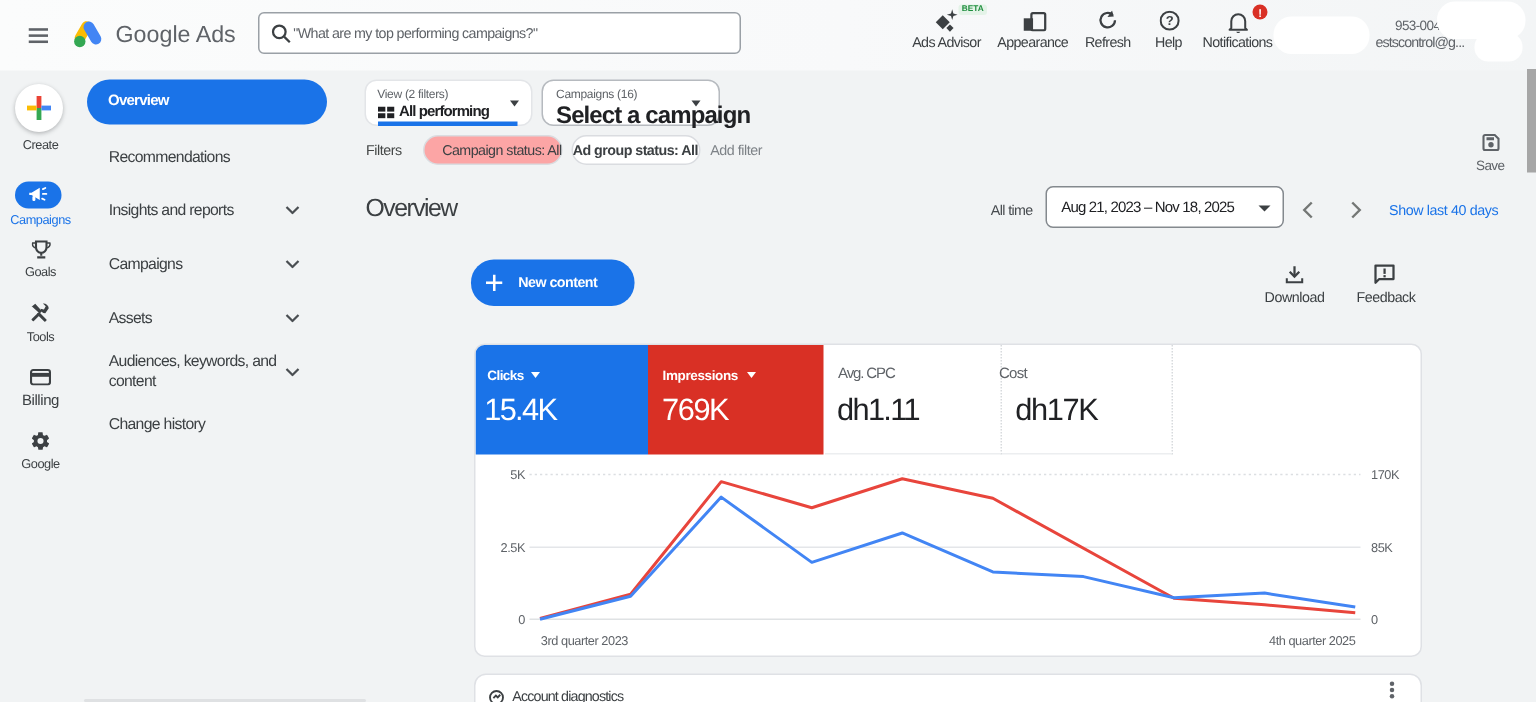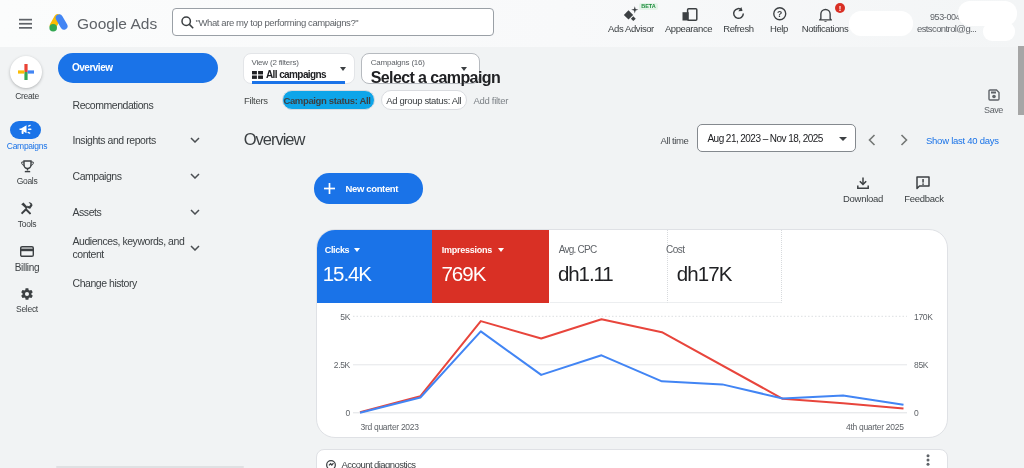--- a/index.html
+++ b/index.html
@@ -115,21 +115,21 @@
 
 <svg class="abs" style="left:20px;top:245.5px" width="14" height="11" viewBox="0 0 14 11">
 <rect x="0.7" y="0.7" width="12.6" height="9.6" rx="1.4" fill="none" stroke="#3c4043" stroke-width="1.4"></rect>
 <rect x="0.7" y="2.6" width="12.6" height="2.6" fill="#3c4043"></rect>
 </svg>
 <div class="lbl" style="left:6px;top:261.5px;width:42px;font-size:10px;letter-spacing:-.3px">Billing</div>
 
 <svg class="abs" style="left:20px;top:287px" width="14" height="14" viewBox="0 0 24 24" fill="#3c4043">
 <path d="M19.4 13c0-.3.1-.6.1-1s0-.7-.1-1l2.1-1.7c.2-.2.2-.4.1-.6l-2-3.5c-.1-.2-.4-.3-.6-.2l-2.5 1a7 7 0 0 0-1.7-1L14.4 2.4c0-.2-.2-.4-.5-.4h-4c-.2 0-.4.2-.5.4L9.1 5a7 7 0 0 0-1.7 1l-2.5-1c-.2-.1-.5 0-.6.2l-2 3.5c-.1.2-.1.5.1.6L4.5 11c0 .3-.1.6-.1 1s0 .7.1 1l-2.1 1.7c-.2.2-.2.4-.1.6l2 3.5c.1.2.4.3.6.2l2.5-1c.5.4 1.1.7 1.7 1l.4 2.6c0 .2.2.4.5.4h4c.2 0 .4-.2.5-.4l.4-2.6c.6-.3 1.2-.6 1.7-1l2.5 1c.2.1.5 0 .6-.2l2-3.5c.1-.2.1-.5-.1-.6L19.4 13zM12 15.5a3.5 3.5 0 1 1 0-7 3.5 3.5 0 0 1 0 7z"></path>
 </svg>
-<div class="lbl" style="left:6px;top:303.5px;width:42px;font-size:8.5px;letter-spacing:-.3px">Select</div>
+<div class="lbl" style="left:6px;top:303.5px;width:42px;font-size:8.5px;letter-spacing:-.3px">Google</div>
 
 <div class="abs" style="left:58px;top:53.4px;width:160px;height:30px;border-radius:15px;background:#1a73e8;color:#fff;font-size:10px;font-weight:bold;letter-spacing:-.5px;line-height:30px;padding-left:14px">Overview</div>
 <div class="nav" style="top:99.6px">Recommendations</div>
 <div class="nav" style="top:135.3px">Insights and reports</div>
 <div class="nav" style="top:170.6px">Campaigns</div>
 <div class="nav" style="top:206.6px">Assets</div>
 <div class="nav" style="top:234.5px;line-height:13.5px">Audiences, keywords, and<br>content</div>
 <div class="nav" style="top:277.8px">Change history</div>
 
 <svg class="abs" style="left:190px;top:137px" width="10" height="6" viewBox="0 0 10 6" fill="none" stroke="#4a4e52" stroke-width="1.5">
@@ -146,32 +146,32 @@
   </svg>
 
 <div class="abs" style="left:242.5px;top:53px;width:112px;height:30.5px;background:#fff;border:1px solid #e3e5e8;border-radius:8px"></div>
 <div class="abs" style="left:251.5px;top:57.5px;font-size:8px;letter-spacing:-.2px;color:#5f6368">View (2 filters)</div>
 <svg class="abs" style="left:251.6px;top:70.8px" width="11" height="8" viewBox="0 0 11 8" fill="#202124">
 <rect x="0" y="0" width="4.9" height="3.4"></rect>
     <rect x="6.1" y="0" width="4.9" height="3.4"></rect>
     <rect x="0" y="4.5" width="4.9" height="3.4"></rect>
     <rect x="6.1" y="4.5" width="4.9" height="3.4"></rect>
 </svg>
-<div class="abs" style="left:266px;top:69px;font-size:10px;font-weight:bold;letter-spacing:-.6px;color:#202124">All campaigns</div>
+<div class="abs" style="left:266px;top:69px;font-size:10px;font-weight:bold;letter-spacing:-.6px;color:#202124">All performing</div>
 <div class="abs" style="left:340.3px;top:66.8px;width:0;height:0;border-left:3.7px solid transparent;border-right:3.7px solid transparent;border-top:4.6px solid #3c4043"></div>
 <div class="abs" style="left:252.2px;top:81px;width:92.8px;height:2.5px;background:#1a73e8"></div>
 
 <div class="abs" style="left:360.5px;top:53px;width:119px;height:30.5px;background:#fff;border:1px solid #b6babf;border-radius:8px"></div>
 <div class="abs" style="left:370.7px;top:57.5px;font-size:8px;letter-spacing:-.2px;color:#5f6368">Campaigns (16)</div>
 <div class="abs" style="left:370.7px;top:69px;font-size:16px;font-weight:bold;letter-spacing:-.6px;color:#202124">Select a campaign</div>
 <div class="abs" style="left:461px;top:66.8px;width:0;height:0;border-left:3.7px solid transparent;border-right:3.7px solid transparent;border-top:4.6px solid #3c4043"></div>
 
 <div class="abs" style="left:244px;top:94.5px;font-size:9.5px;letter-spacing:-.3px;color:#444746">Filters</div>
-<div class="abs" style="left:282.4px;top:90px;width:93px;height:20px;border:1px solid #dadce0;background:#0ea5e9;border-radius:10px;font-size:9.5px;font-weight:700;letter-spacing:-.35px;color:#3c4043;text-align:left;line-height:19px">Campaign status: All</div>
-<div class="abs" style="left:380.8px;top:90px;width:86px;height:20px;border:1px solid #dadce0;background:#fff;border-radius:10px;font-size:9.5px;font-weight:400;letter-spacing:-.35px;color:#3c4043;text-align:center;line-height:19px">Ad group status: All</div>
+<div class="abs" style="left:282.4px;top:90px;width:93px;height:20px;border:1px solid #dadce0;background:#fca5a5;border-radius:10px;font-size:9.5px;font-weight:400;letter-spacing:-.35px;color:#3c4043;text-align:right;line-height:19px">Campaign status: All</div>
+<div class="abs" style="left:380.8px;top:90px;width:86px;height:20px;border:1px solid #dadce0;background:#fff;border-radius:10px;font-size:9.5px;font-weight:700;letter-spacing:-.35px;color:#3c4043;line-height:19px">Ad group status: All</div>
 <div class="abs" style="left:473.5px;top:94.5px;font-size:9.5px;letter-spacing:-.3px;color:#7d8287">Add filter</div>
 
 <svg class="abs" style="left:987.5px;top:88.5px" width="12" height="12" viewBox="0 0 12 12">
 <path d="M1 2 A1 1 0 0 1 2 1 L8.5 1 L11 3.5 L11 10 A1 1 0 0 1 10 11 L2 11 A1 1 0 0 1 1 10 Z" fill="none" stroke="#5f6368" stroke-width="1.4"></path>
 <rect x="3" y="2.5" width="5" height="2" fill="#5f6368"></rect>
 <circle cx="6" cy="7.5" r="1.8" fill="#5f6368"></circle>
 </svg>
 <div class="lbl" style="left:978px;top:104.5px;width:31px;font-size:9px;color:#5f6368">Save</div>
 
 <div class="abs" style="left:243.7px;top:130px;font-size:16.5px;letter-spacing:-1px;color:#3c4043;line-height:18px">Overview</div>
@@ -201,21 +201,21 @@
 </svg>
 <div class="lbl" style="left:840px;top:192.5px;width:46px;font-size:9.5px;letter-spacing:-.3px">Download</div>
 
 <svg class="abs" style="left:916px;top:176px" width="14" height="14" viewBox="0 0 14 14">
 <path d="M1 1 L13 1 L13 10 L3.5 10 L1 12.5 Z" fill="none" stroke="#3c4043" stroke-width="1.5" stroke-linejoin="round"></path>
 <rect x="6.3" y="3" width="1.5" height="3.6" fill="#3c4043"></rect>
     <rect x="6.3" y="7.4" width="1.5" height="1.5" fill="#3c4043"></rect>
 </svg>
 <div class="lbl" style="left:901px;top:192.5px;width:46px;font-size:9.5px;letter-spacing:-.3px">Feedback</div>
 
-<div class="abs" style="left:316px;top:228.7px;width:632px;height:209.3px;background:#fff;border:1px solid #dfe1e5;border-radius:19px;overflow:hidden">
+<div class="abs" style="left:316px;top:228.7px;width:632px;height:209.3px;background:#fff;border:1px solid #dfe1e5;border-radius:7px;overflow:hidden">
 
   <div class="abs" style="left:0;top:0;width:114.7px;height:72.9px;background:#1a73e8"></div>
   <div class="abs" style="left:114.7px;top:0;width:117.8px;height:72.9px;background:#d93025"></div>
   <div class="abs" style="left:232.5px;top:0;width:118px;height:72.9px;border-right:1px dotted #d7dadd;border-bottom:1px solid #eceef0"></div>
   <div class="abs" style="left:350.5px;top:0;width:114.2px;height:72.9px;border-right:1px dotted #d7dadd;border-bottom:1px solid #eceef0"></div>
   <div class="abs" style="left:7.8px;top:15px;font-size:9px;font-weight:bold;letter-spacing:-.35px;color:#fff;line-height:11px">Clicks</div>
   <div class="abs" style="left:37.2px;top:18.8px;width:0;height:0;border-left:3.8px solid transparent;border-right:3.8px solid transparent;border-top:4.4px solid #fff"></div>
   <div class="abs" style="left:5.8px;top:32.3px;font-size:20.5px;letter-spacing:-1.1px;color:#fff;line-height:23px">15.4K</div>
   <div class="abs" style="left:124.7px;top:15px;font-size:9px;font-weight:bold;letter-spacing:-.25px;color:#fff;line-height:11px">Impressions</div>
   <div class="abs" style="left:180.9px;top:18.8px;width:0;height:0;border-left:3.8px solid transparent;border-right:3.8px solid transparent;border-top:4.4px solid #fff"></div>

